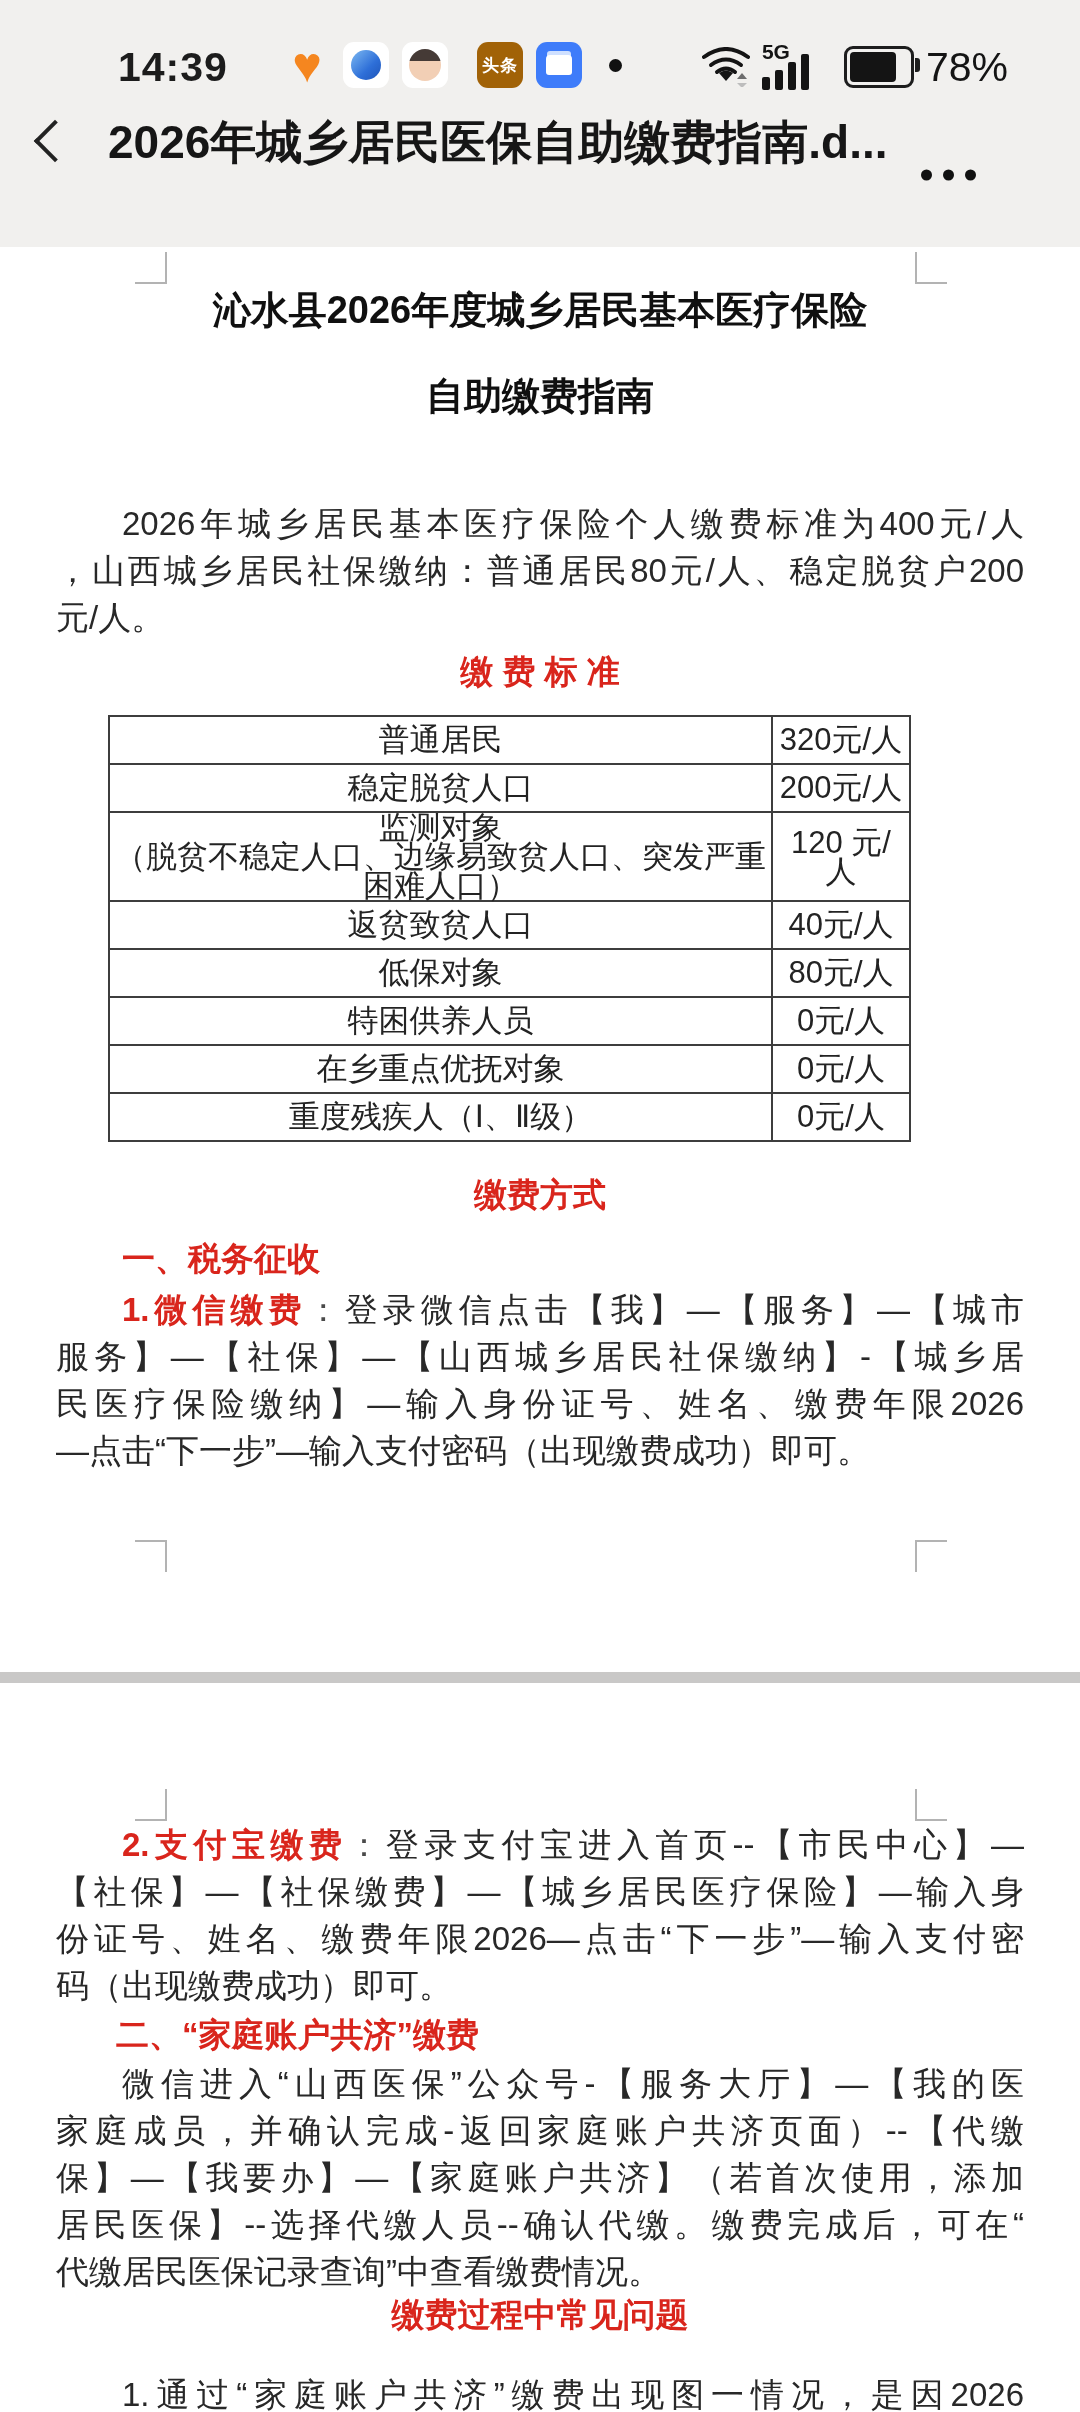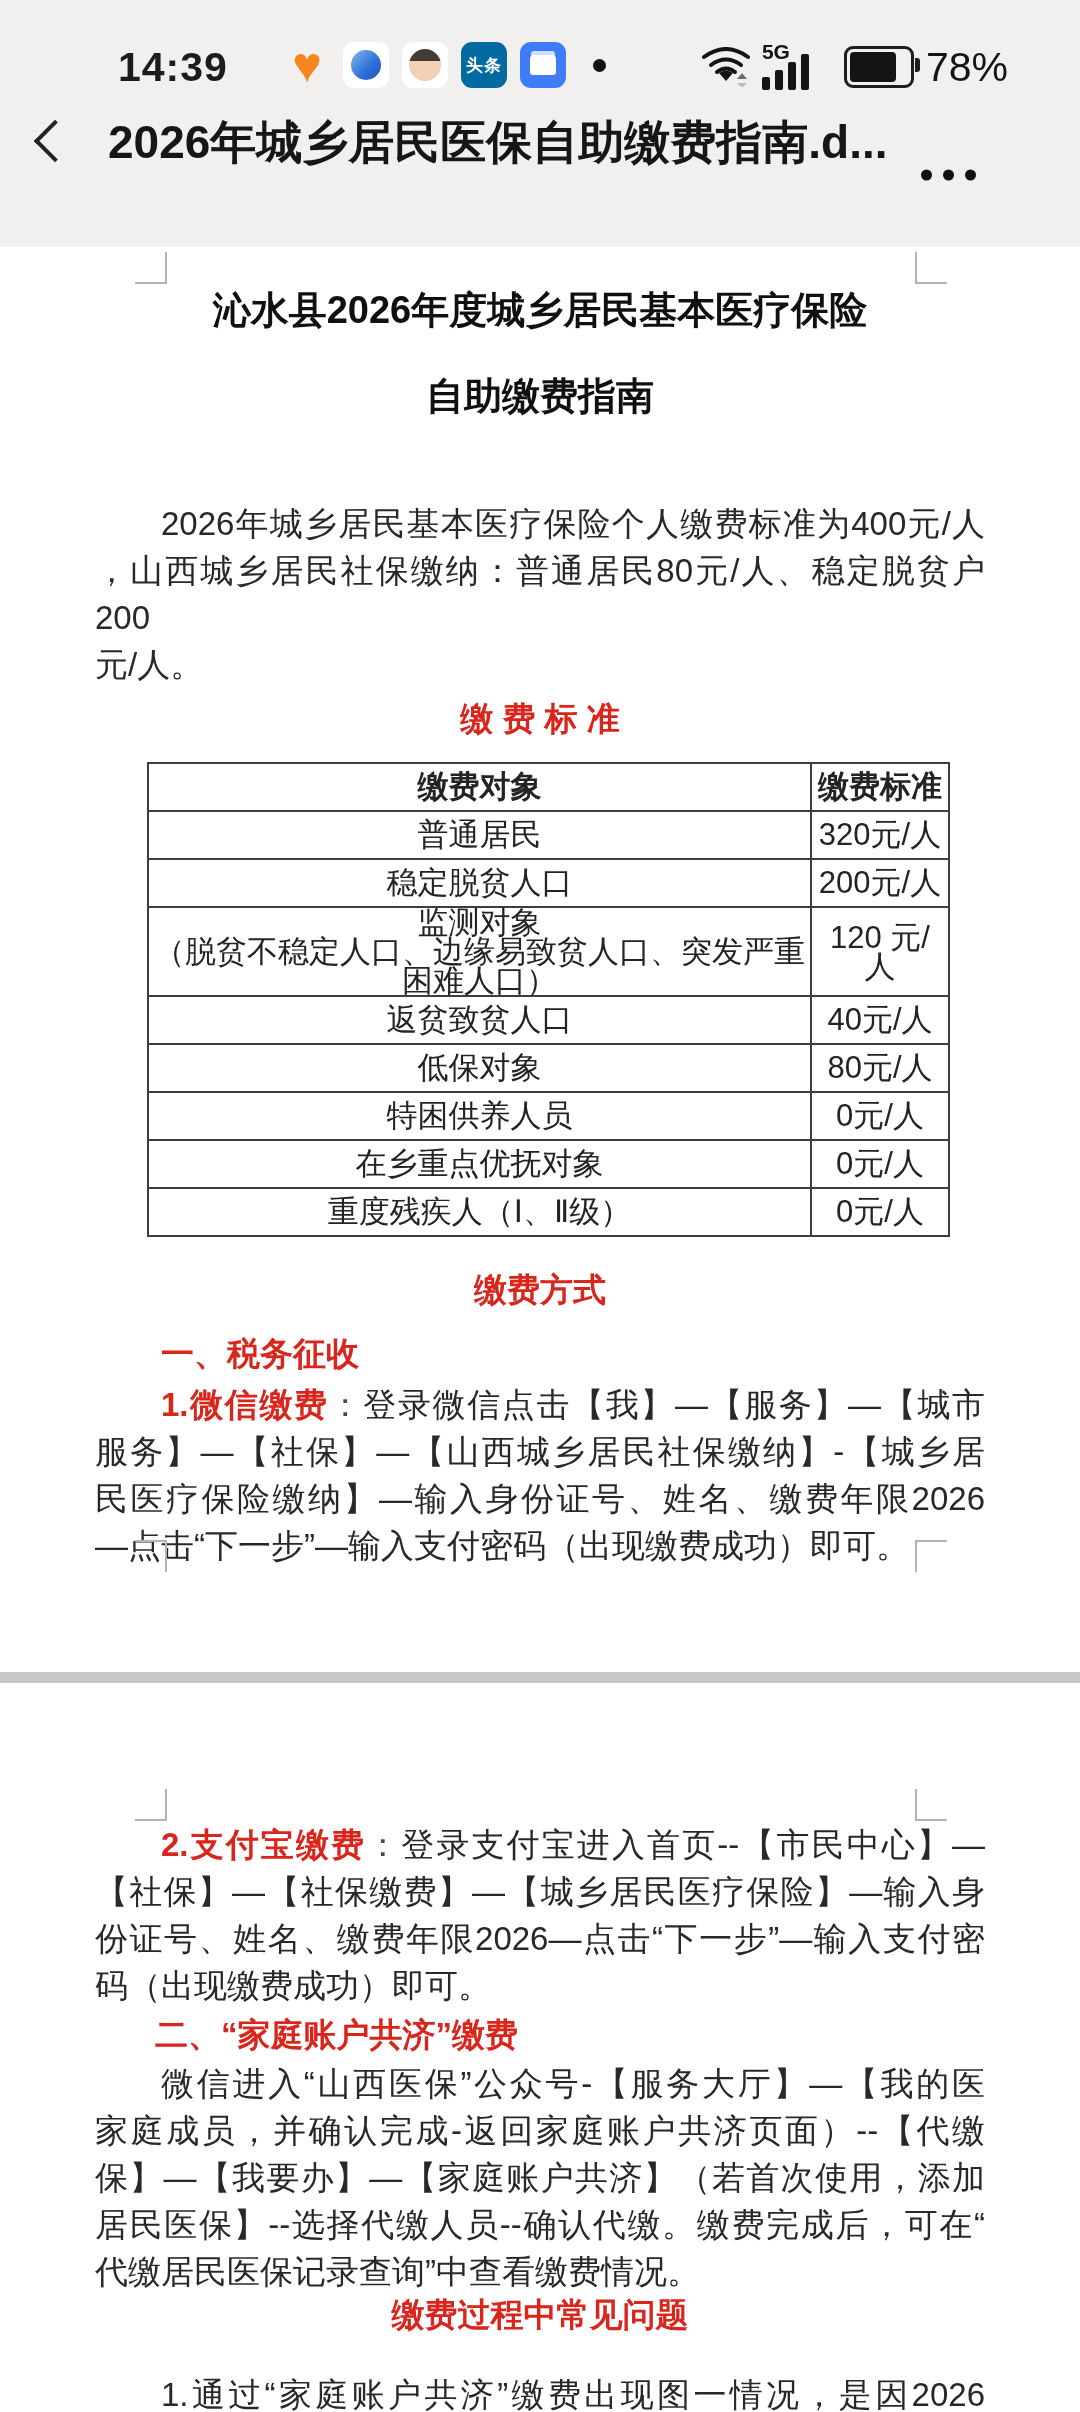--- a/index.html
+++ b/index.html
@@ -14,21 +14,21 @@
   .notif{position:absolute;left:284px;top:6px;display:flex;align-items:center;gap:13px;}
   .appicon{width:46px;height:46px;border-radius:11px;display:flex;align-items:center;justify-content:center;
            box-sizing:border-box;flex:0 0 auto;}
   .ic-health{background:transparent;font-size:50px;color:#f5861f;line-height:46px;}
   .ic-browser{background:#ffffff;}
   .ic-browser .globe{width:30px;height:30px;border-radius:50%;
         background:linear-gradient(135deg,#7db9f2 0%,#2e6fd8 60%,#1f55b8 100%);}
   .ic-avatar{background:#ffffff;}
   .ic-avatar .face{width:32px;height:32px;border-radius:50%;
         background:linear-gradient(#453a36 38%,#f2cfb5 38%);}
-  .ic-toutiao{background:#0369a1;color:#ffffff;font-size:17px;font-weight:700;letter-spacing:1px;}
+  .ic-toutiao{background:#a16207;color:#ffffff;font-size:17px;font-weight:700;letter-spacing:1px;margin-left:16px;}
   .ic-files{background:#3e7cfa;}
   .ic-files .doc{width:26px;height:20px;background:#ffffff;border-radius:4px 4px 3px 3px;
         box-shadow:0 -5px 0 -1px #cfe0ff;}
   .notif-dot{width:13px;height:13px;border-radius:50%;background:#111;margin-left:14px;}
 
   .status-right{position:absolute;right:72px;top:6px;display:flex;align-items:center;gap:12px;height:50px;}
   .wifi{position:relative;width:48px;height:40px;}
   .sig{position:relative;width:66px;height:46px;}
   .sig .net{position:absolute;left:0;top:-4px;font-size:21px;font-weight:700;color:#141414;}
   .sig .bars{position:absolute;left:0;bottom:0;display:flex;align-items:flex-end;gap:5px;}
@@ -41,21 +41,21 @@
   .title-bar{position:absolute;top:112px;left:0;width:1080px;height:126px;display:flex;align-items:flex-start;}
   .back-btn{width:60px;height:60px;margin-left:22px;position:relative;cursor:pointer;flex:0 0 auto;}
   .back-btn::before{content:"";position:absolute;left:18px;top:14px;width:26px;height:26px;
         border-left:4px solid #222;border-bottom:4px solid #222;transform:rotate(45deg);}
   .doc-name{margin-left:26px;font-size:46px;font-weight:600;color:#161616;white-space:nowrap;
         overflow:hidden;max-width:780px;}
   .more-btn{position:absolute;right:104px;top:50%;transform:translateY(-50%);display:flex;gap:11px;cursor:pointer;}
   .more-btn i{width:11px;height:11px;border-radius:50%;background:#111;display:block;}
 
   
-  .page{position:absolute;left:0;width:1080px;background:#ffffff;box-sizing:border-box;padding:0 95px;}
+  .page{position:absolute;left:0;width:1080px;background:#ffffff;box-sizing:border-box;padding:0 56px;}
   .page1{top:247px;height:1425px;}
   .page-band{position:absolute;top:1672px;left:0;width:1080px;height:11px;background:#c9c8c7;}
   .page2{top:1683px;height:729px;}
 
   .cmark{position:absolute;width:30px;height:30px;}
   .cm-tl{border-right:2px solid #b3b3b3;border-bottom:2px solid #b3b3b3;}
   .cm-tr{border-left:2px solid #b3b3b3;border-bottom:2px solid #b3b3b3;}
   .cm-bl{border-right:2px solid #b3b3b3;border-top:2px solid #b3b3b3;}
   .cm-br{border-left:2px solid #b3b3b3;border-top:2px solid #b3b3b3;}
 
@@ -169,24 +169,20 @@
     </div>
 
     <div class="h-center m-feestd">缴 费 标 准</div>
 
     <table class="fee-table">
       <colgroup>
           <col class="col-obj">
           <col class="col-std">
         </colgroup>
       <tbody>
-          <tr>
-        <th>缴费对象</th>
-        <th>缴费标准</th>
-      </tr>
       <tr>
         <td>普通居民</td>
         <td>320元/人</td>
       </tr>
       <tr>
         <td>稳定脱贫人口</td>
         <td>200元/人</td>
       </tr>
       <tr class="row-tall">
         <td>

